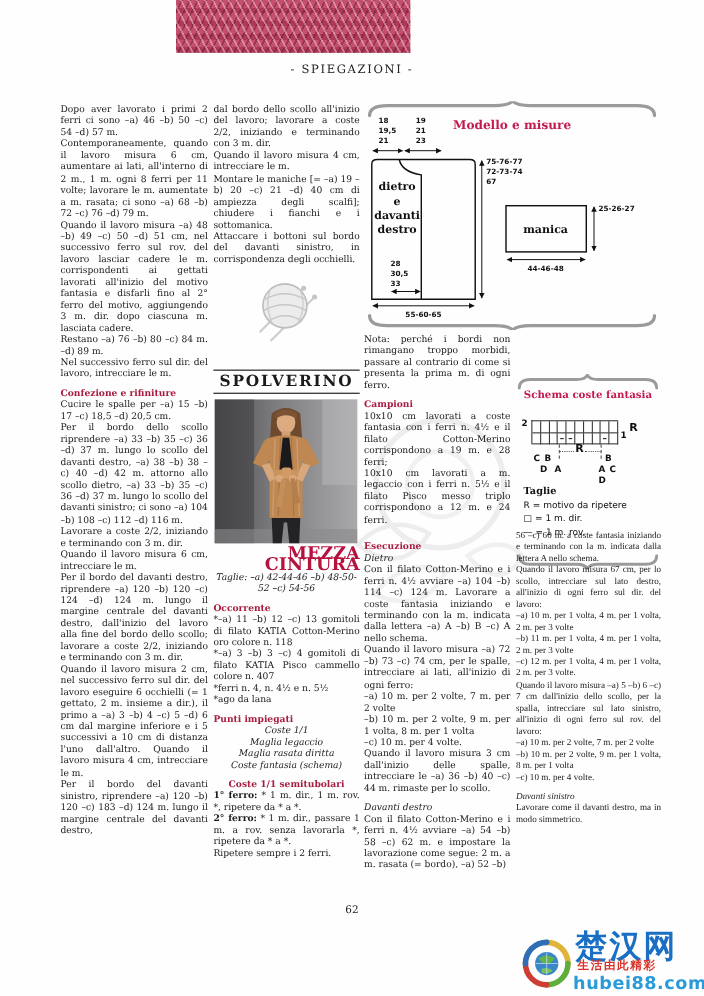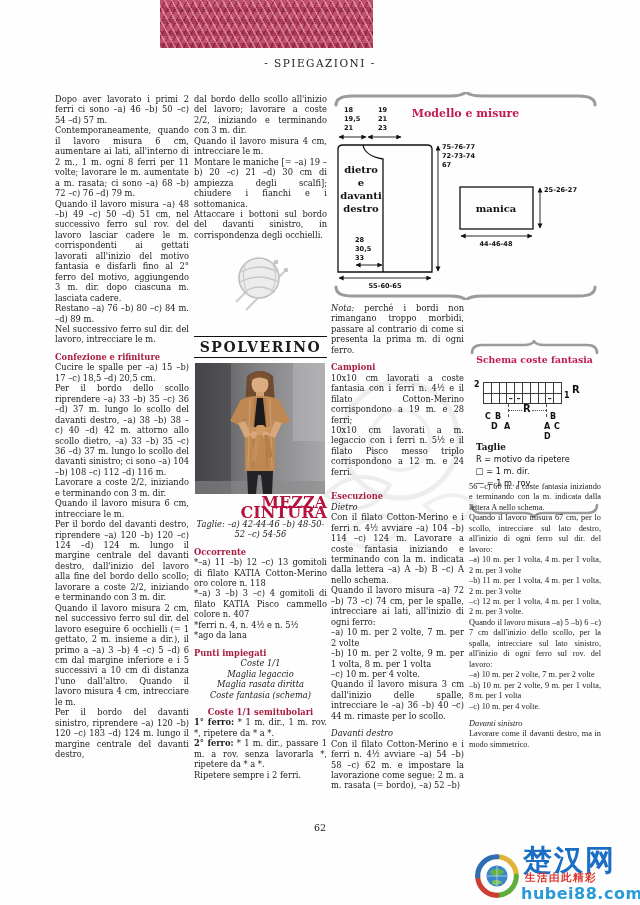--- a/index.html
+++ b/index.html
@@ -23,21 +23,21 @@
   .col{position:absolute;z-index:2;font-size:8.3px;line-height:10.45px;text-align:justify;}
   #col1{left:55px;top:94px;width:134px;}
   #col2{left:194px;top:94px;width:133px;}
   #col3{left:331px;top:303px;width:133px;}
   #col4{left:469px;top:482px;width:132px;font-family:Liberation Serif, serif;}
   .col p{margin:0;}
   .h{color:#a81c40;font-weight:bold;margin-top:7px !important;text-align:left;}
   .sub{font-style:italic;margin-top:7px !important;text-align:left;}
   .it{font-style:italic;text-align:center;}
   .lead-b{font-weight:bold;}
-  .lead-i{font-style:italic;}
+  .lead-i{}
   
   .yarnwrap{height:84px;display:flex;align-items:center;justify-content:center;}
   .ptitle{border-top:1px solid #111;border-bottom:1px solid #111;margin:12px 0 5px;
           padding:5px 0 4px;text-align:center;font-size:14px;font-weight:bold;letter-spacing:1.6px;}
   .photo{position:relative;width:130px;height:131px;margin:0 0 4px 1px;}
   .subt{color:#b5123e;font-weight:bold;font-size:16px;margin-top:2px !important;text-align:right;}
   .redit{color:#a81c40;font-weight:bold;margin-top:7px !important;text-align:center;}
   
   .dgbox{position:absolute;left:330px;top:92px;width:271px;height:208px;z-index:2;}
   .dgbox svg{position:absolute;left:0;top:0;}
@@ -96,21 +96,21 @@
   <p>Lavorare a coste 2/2, iniziando e terminando con 3 m. dir.</p>
   <p>Quando il lavoro misura 6 cm, intrecciare le m.</p>
   <p>Per il bordo del davanti destro, riprendere –a) 120 –b) 120 –c) 124 –d) 124 m. lungo il margine centrale del davanti destro, dall'inizio del lavoro alla fine del bordo dello scollo; lavorare a coste 2/2, iniziando e terminando con 3 m. dir.</p>
   <p>Quando il lavoro misura 2 cm, nel successivo ferro sul dir. del lavoro eseguire 6 occhielli (= 1 gettato, 2 m. insieme a dir.), il primo a –a) 3 –b) 4 –c) 5 –d) 6 cm dal margine inferiore e i 5 successivi a 10 cm di distanza l'uno dall'altro. Quando il lavoro misura 4 cm, intrecciare le m.</p>
   <p>Per il bordo del davanti sinistro, riprendere –a) 120 –b) 120 –c) 183 –d) 124 m. lungo il margine centrale del davanti destro,</p>
 </div>
 
 <div class="col" id="col2">
   <p>dal bordo dello scollo all'inizio del lavoro; lavorare a coste 2/2, iniziando e terminando con 3 m. dir.</p>
   <p>Quando il lavoro misura 4 cm, intrecciare le m.</p>
-  <p>Montare le maniche [= –a) 19 –b) 20 –c) 21 –d) 30 cm di ampiezza degli scalfi]; chiudere i fianchi e i sottomanica.</p>
+  <p>Montare le maniche [= –a) 19 –b) 20 –c) 21 –d) 40 cm di ampiezza degli scalfi]; chiudere i fianchi e i sottomanica.</p>
   <p>Attaccare i bottoni sul bordo del davanti sinistro, in corrispondenza degli occhielli.</p>
 
   <div class="yarnwrap">
     <svg width="58" height="64" viewBox="0 0 58 64">
       <line x1="4" y1="52" x2="44" y2="12" stroke="#cdcdcd" stroke-width="2"></line>
       <line x1="14" y1="60" x2="54" y2="20" stroke="#cdcdcd" stroke-width="2"></line>
       <circle cx="44" cy="12" r="2.3" fill="#c4c4c4"></circle>
         <circle cx="54" cy="20" r="2.3" fill="#c4c4c4"></circle>
       <circle cx="27" cy="28" r="20" fill="#ececec" stroke="#bdbdbd" stroke-width="1.5"></circle>
       <path d="M9,22 Q27,12 45,22" fill="none" stroke="#c6c6c6" stroke-width="1.4"></path>

